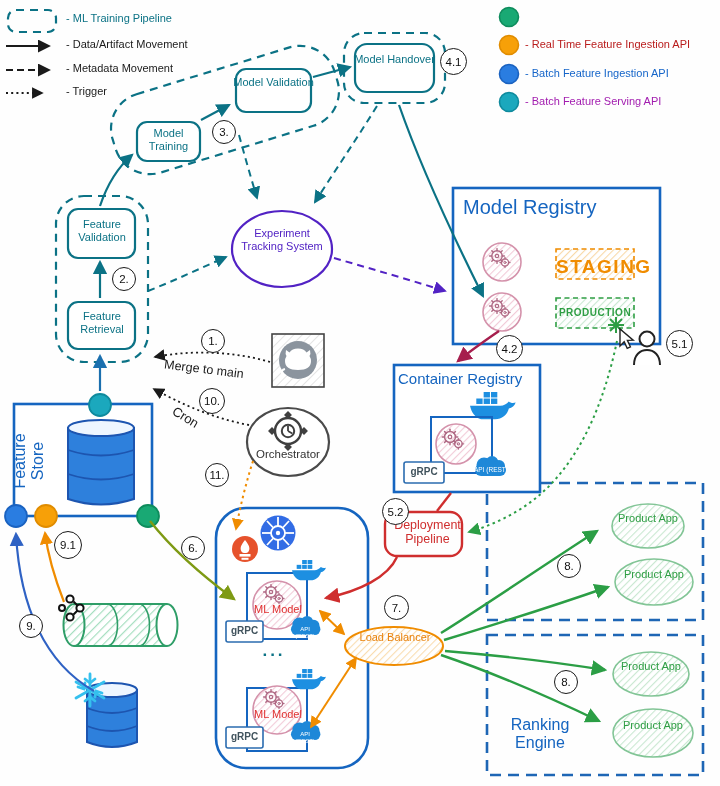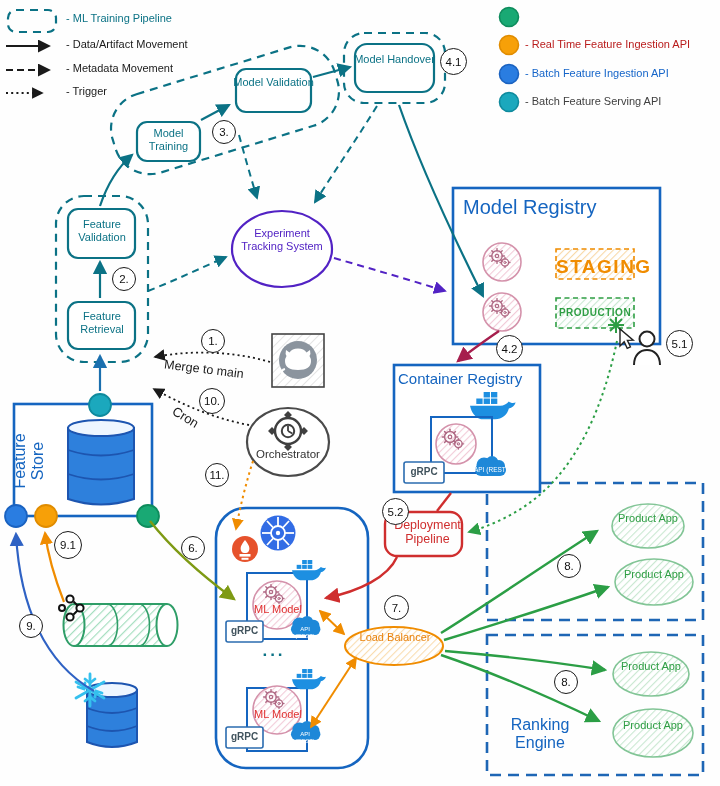--- a/index.html
+++ b/index.html
@@ -320,21 +320,21 @@
   <path d="M617,341 C606,393 586,452 543,492 C522,511 496,524 469,532" fill="none" stroke="#2b9e45" stroke-width="2" stroke-dasharray="2.5 3.5" marker-end="url(#mGreen)"></path>
 </svg>
 
 <div class="lbl" style="left:66px;top:12px;width:170px;text-align:left;color:#0b7285;">- ML Training Pipeline</div>
 <div class="lbl black" style="left:66px;top:38px;width:190px;text-align:left;">- Data/Artifact Movement</div>
 <div class="lbl black" style="left:66px;top:62px;width:190px;text-align:left;">- Metadata Movement</div>
 <div class="lbl black" style="left:66px;top:85px;width:190px;text-align:left;">- Trigger</div>
 
 <div class="lbl" style="left:525px;top:38px;width:195px;text-align:left;color:#b91c1c;">- Real Time Feature Ingestion API</div>
 <div class="lbl" style="left:525px;top:67px;width:195px;text-align:left;color:#1565c9;">- Batch Feature Ingestion API</div>
-<div class="lbl" style="left:525px;top:95px;width:195px;text-align:left;color:#404040;">- Batch Feature Serving API</div>
+<div class="lbl" style="left:525px;top:95px;width:195px;text-align:left;color:#a21caf;">- Batch Feature Serving API</div>
 
 <div class="lbl" style="left:66px;top:218px;width:72px;">Feature Validation</div>
 <div class="lbl" style="left:66px;top:310px;width:72px;">Feature Retrieval</div>
 <div class="lbl" style="left:136px;top:127px;width:65px;">Model Training</div>
 <div class="lbl" style="left:233px;top:76px;width:81px;">Model Validation</div>
 <div class="lbl" style="left:352px;top:53px;width:85px;">Model Handover</div>
 <div class="lbl" style="left:236px;top:227px;width:92px;color:#5222c4;">Experiment Tracking System</div>
 
 <div class="lbl blue" style="left:463px;top:196px;width:200px;text-align:left;font-size:20px;font-weight:500;">Model Registry</div>
 <div class="lbl" style="left:556px;top:256px;width:78px;font-size:19px;font-weight:600;letter-spacing:1.5px;color:#f08c00;">STAGING</div>

